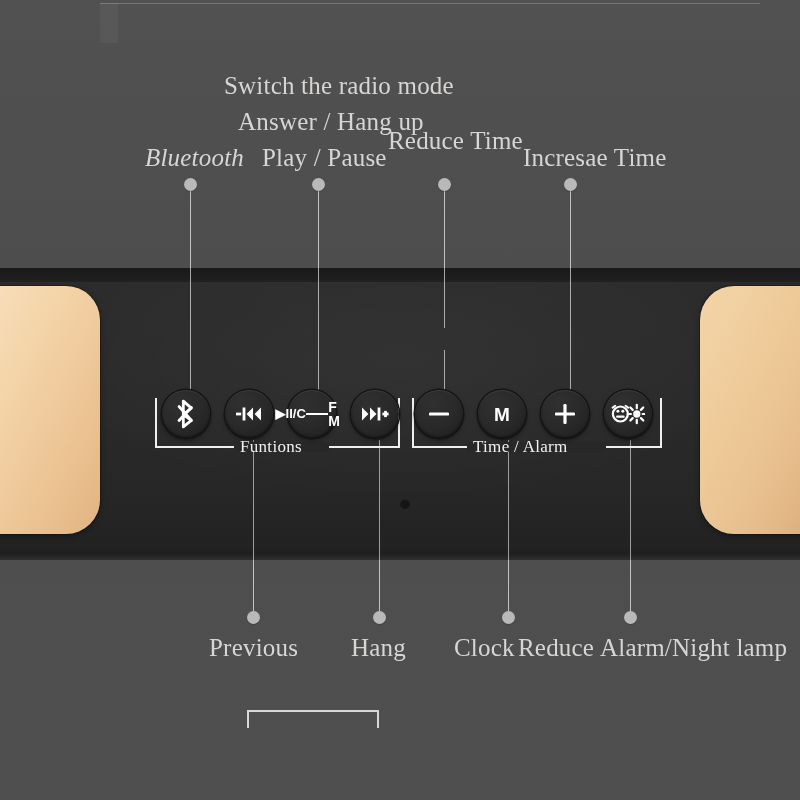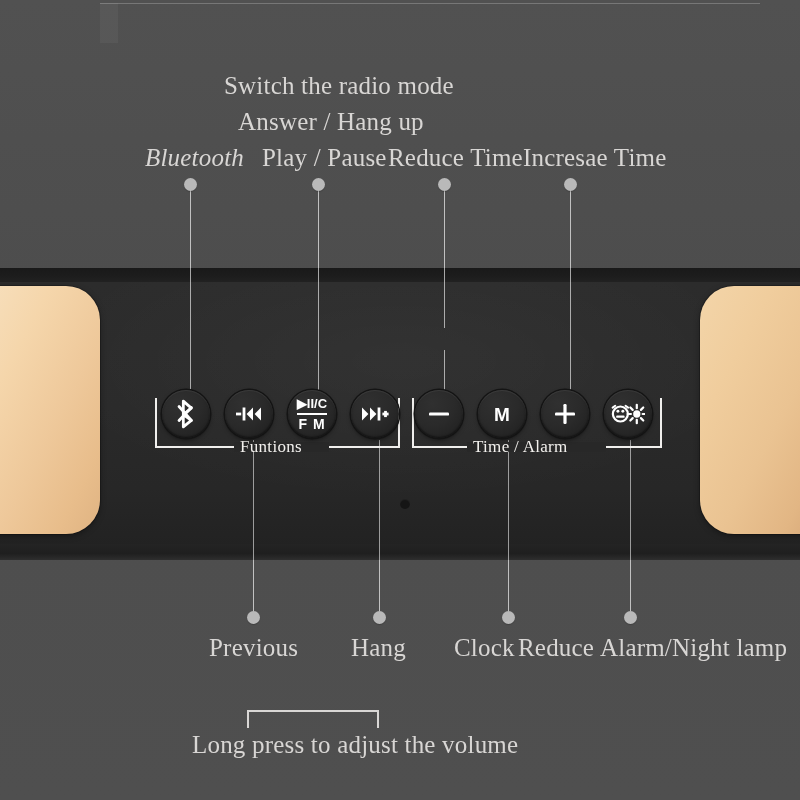--- a/index.html
+++ b/index.html
@@ -250,21 +250,21 @@
         <span style="display: flex; align-items: center; justify-content: center;">
           <svg width="30" height="30" viewBox="0 0 30 30">
             <rect x="2" y="13.6" width="5.2" height="2.8" fill="#fff"></rect>
             <rect x="8.6" y="8.5" width="2.8" height="13" fill="#fff"></rect>
             <path d="M19 8.6 L12.6 15 L19 21.4 Z" fill="#fff"></path>
             <path d="M27 8.6 L20.6 15 L27 21.4 Z" fill="#fff"></path>
           </svg>
         </span>
       </div>
       <div class="btn" style="left: 288px; top: 390px;">
-        <div style="display: flex; flex-direction: column; align-items: center; line-height: 1;">
+        <div style="display: flex; align-items: center; line-height: 1;">
           <div class="glyph-text" style="font-size: 13px; padding-bottom: 2px; letter-spacing: 0px;">▶II/C</div>
           <div style="width: 30px; height: 2px; background: rgb(255, 255, 255); margin: 1px 0px 2px;"></div>
           <div class="glyph-text" style="font-size: 14px; letter-spacing: 1px;">F M</div>
         </div>
       </div>
       <div class="btn" style="left: 351px; top: 390px;">
         <span style="display: flex; align-items: center; justify-content: center;">
           <svg width="30" height="30" viewBox="0 0 30 30">
             <path d="M2 8.6 L8.4 15 L2 21.4 Z" fill="#fff"></path>
             <path d="M10 8.6 L16.4 15 L10 21.4 Z" fill="#fff"></path>
@@ -314,21 +314,21 @@
       </div>
     </div>
 
   <div class="led-dot" id="status-led" style="left: 400px; top: 499px;"></div>
 
   <div id="top-anno-layer">
       <div class="anno" style="left: 224px; top: 72px;">Switch the radio mode</div>
       <div class="anno" style="left: 238px; top: 108px;">Answer / Hang up</div>
       <div class="anno" style="left: 145px; top: 144px; font-style: italic;">Bluetooth</div>
       <div class="anno" style="left: 262px; top: 144px;">Play / Pause</div>
-      <div class="anno" style="left: 388px; top: 144px;">Reduce Time</div>
+      <div class="anno" style="left: 388px; top: 127px;">Reduce Time</div>
       <div class="anno" style="left: 523px; top: 144px;">Incresae Time</div>
     </div>
 
   <div id="top-dots-layer">
       <div class="dot" style="left: 184px; top: 178px;"></div>
       <div class="dot" style="left: 312px; top: 178px;"></div>
       <div class="dot" style="left: 438px; top: 178px;"></div>
       <div class="dot" style="left: 564px; top: 178px;"></div>
     </div>
 
@@ -340,15 +340,14 @@
       <div class="anno" style="left: 600px; top: 634px;">Alarm/Night lamp</div>
     </div>
   <div id="bottom-dots-layer">
       <div class="dot" style="left: 247px; top: 611px;"></div>
       <div class="dot" style="left: 373px; top: 611px;"></div>
       <div class="dot" style="left: 502px; top: 611px;"></div>
       <div class="dot" style="left: 624px; top: 611px;"></div>
     </div>
 
   <div class="vol-bracket" id="vol-bracket" style="left: 247px; top: 710px; width: 128px;"></div>
-  <div class="anno" id="vol-label" style="left: 192px; top: 731px;">Long press to adjust the volume</div>
 
 </div>
 
 </body></html>

